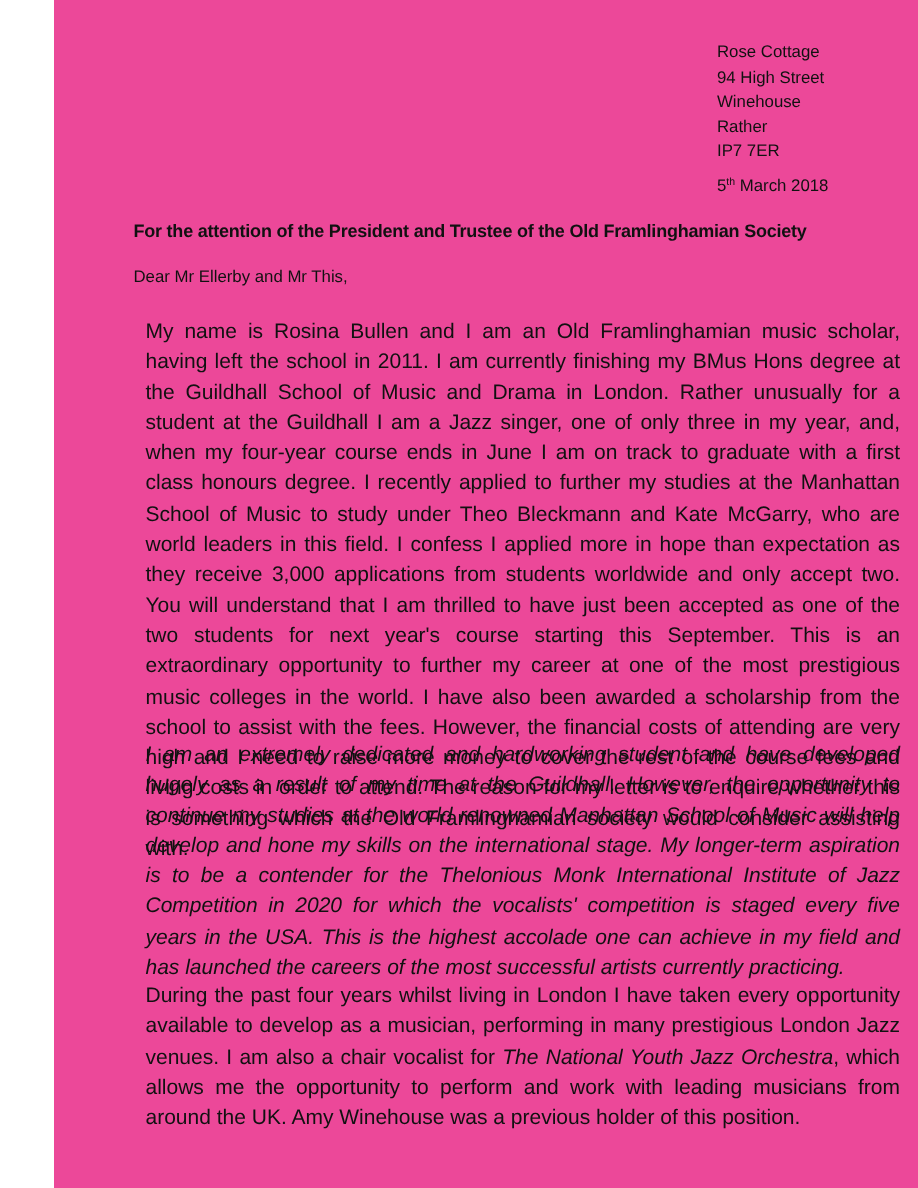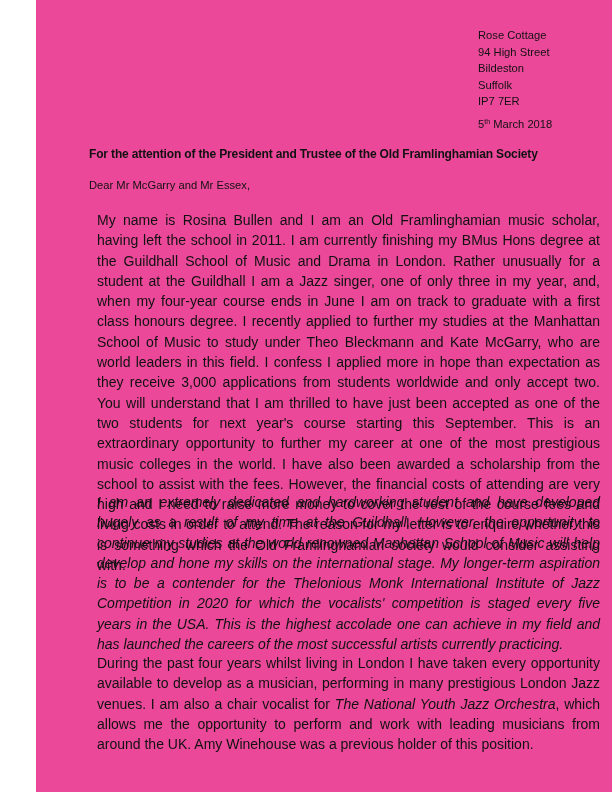--- a/index.html
+++ b/index.html
@@ -19,30 +19,30 @@
   .para em { font-style: italic; }
 </style>
 </head>
 <body>
 
 <div class="page">
 
   <div class="address">
     <div>Rose Cottage</div>
     <div>94 High Street</div>
-    <div>Bildeston</div>
-    <div>Suffolk</div>
+    <div>Winehouse</div>
+    <div>Rather</div>
     <div>IP7 7ER</div>
   </div>
 
   <div class="date"><span>5</span><sup>th</sup><span> March 2018</span></div>
 
   <div class="heading">For the attention of the President and Trustee of the Old Framlinghamian Society</div>
 
-  <div class="salutation">Dear Mr McGarry and Mr Essex,</div>
+  <div class="salutation">Dear Mr Ellerby and Mr This,</div>
 
   <div class="para p1">My name is Rosina Bullen and I am an Old Framlinghamian music scholar, having left the school in 2011. I am currently finishing my BMus Hons degree at the Guildhall School of Music and Drama in London.  Rather unusually for a student at the Guildhall I am a Jazz singer, one of only three in my year, and, when my four-year course ends in June I am on track to graduate with a first class honours degree.  I recently applied to further my studies at the Manhattan School of Music to study under Theo Bleckmann and Kate McGarry, who are world leaders in this field.  I confess I applied more in hope than expectation as they receive 3,000 applications from students worldwide and only accept two.  You will understand that I am thrilled to have just been accepted as one of the two students for next year's course starting this September.  This is an extraordinary opportunity to further my career at one of the most prestigious music colleges in the world.  I have also been awarded a scholarship from the school to assist with the fees.  However, the financial costs of attending are very high and I need to raise more money to cover the rest of the course fees and living costs in order to attend.   The reason for my letter is to enquire whether this is something which the Old Framlinghamian society would consider assisting with.</div>
 
   <div class="para p2">I am an extremely dedicated and hardworking student and have developed hugely as a result of my time at the Guildhall.  However, the opportunity to continue my studies at the world renowned Manhattan School of Music will help develop and hone my skills on the international stage.  My longer-term aspiration is to be a contender for the Thelonious Monk International Institute of Jazz Competition in 2020 for which the vocalists' competition is staged every five years in the USA.  This is the highest accolade one can achieve in my field and has launched the careers of the most successful artists currently practicing.</div>
 
   <div class="para p3"><span>During the past four years whilst living in London I have taken every opportunity available to develop as a musician, performing in many prestigious London Jazz venues.  I am also a chair vocalist for </span><em>The National Youth Jazz Orchestra</em><span>, which allows me the opportunity to perform and work with leading musicians from around the UK.  Amy Winehouse was a previous holder of this position.</span></div>
 
 </div>
 
 </body></html>

